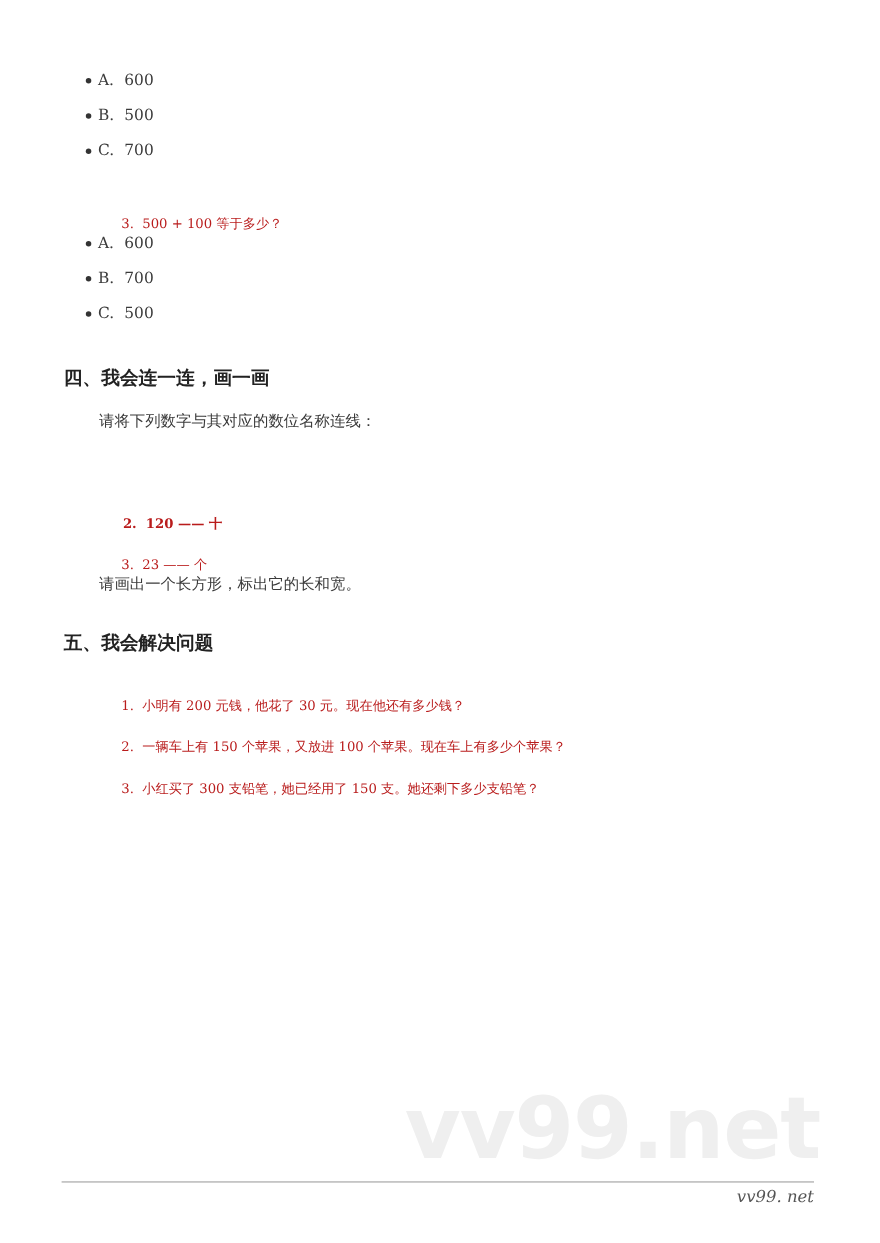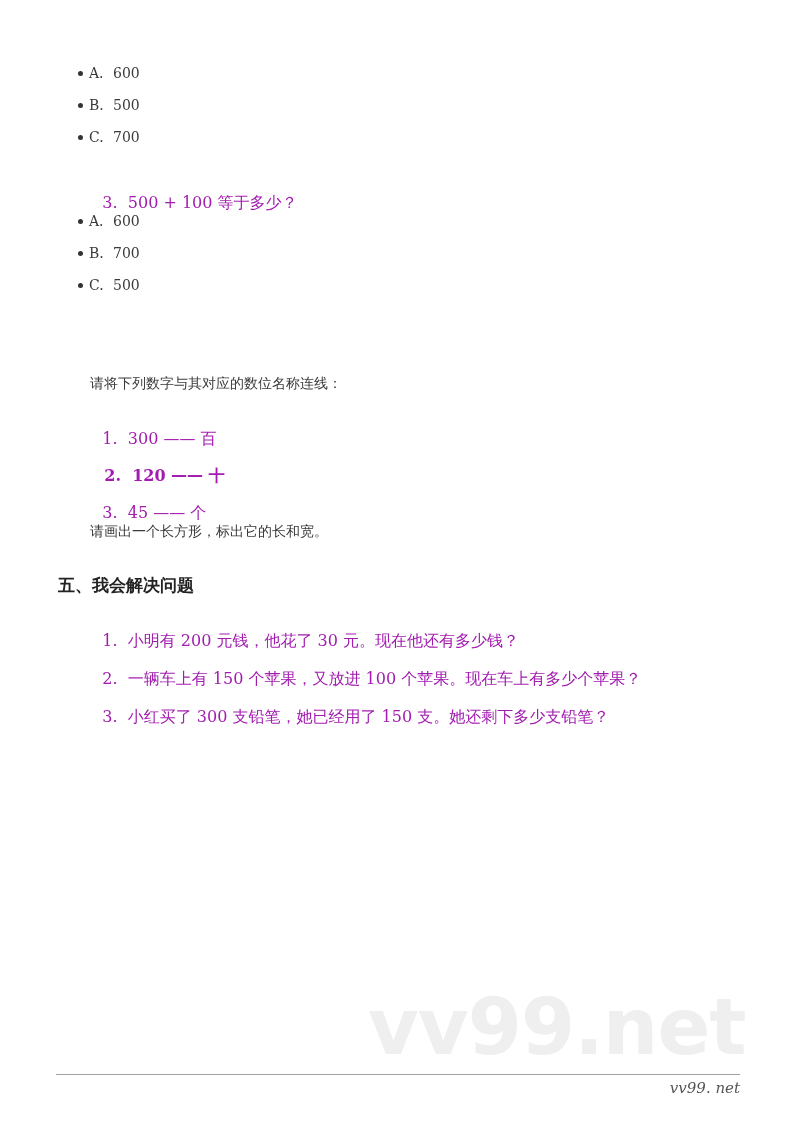--- a/index.html
+++ b/index.html
@@ -35,24 +35,24 @@
     background: #333;
     margin-right: 6px;
     display: inline-block;
   }
   .opt-letter {
     display: inline-block;
     width: 24px;
   }
   .num-item {
     position: absolute;
-    left: 82px;
-    font-size: 16px;
+    left: 95px;
+    font-size: 12px;
     line-height: 18px;
-    color: #a21caf;
+    color: #b91c1c;
     white-space: pre;
   }
   .section-title {
     position: absolute;
     left: 58px;
     font-size: 17px;
     font-weight: bold;
     line-height: 22px;
     color: #222222;
     font-family: "DejaVu Sans", "Liberation Sans", sans-serif;
@@ -129,31 +129,29 @@
     <span class="bullet-dot"></span>
     <span class="opt-letter">B.</span>
     <span>700</span>
   </div>
   <div class="bullet-item" style="top:276px;">
     <span class="bullet-dot"></span>
     <span class="opt-letter">C.</span>
     <span>500</span>
   </div>
 
+  <div class="section-title" style="top:333px;">四、我会连一连，画一画</div>
 
   <div class="para" style="top:374px;">请将下列数字与其对应的数位名称连线：</div>
 
-  <div class="num-item" style="top:412px;">
-    <span>1.</span><span>  </span><span>300 —— 百</span>
-  </div>
   <div class="num-item" style="top:449px;font-weight:bold;">
     <span>2.</span><span>  </span><span>120 —— 十</span>
   </div>
   <div class="num-item" style="top:486px;">
-    <span>3.</span><span>  </span><span>45 —— 个</span>
+    <span>3.</span><span>  </span><span>23 —— 个</span>
   </div>
 
   <div class="para" style="top:522px;">请画出一个长方形，标出它的长和宽。</div>
 
   <div class="section-title" style="top:574px;text-align:center;">五、我会解决问题</div>
 
   <div class="num-item" style="top:614px;">
     <span>1.</span><span>  </span><span>小明有 200 元钱，他花了 30 元。现在他还有多少钱？</span>
   </div>
   <div class="num-item" style="top:652px;">

